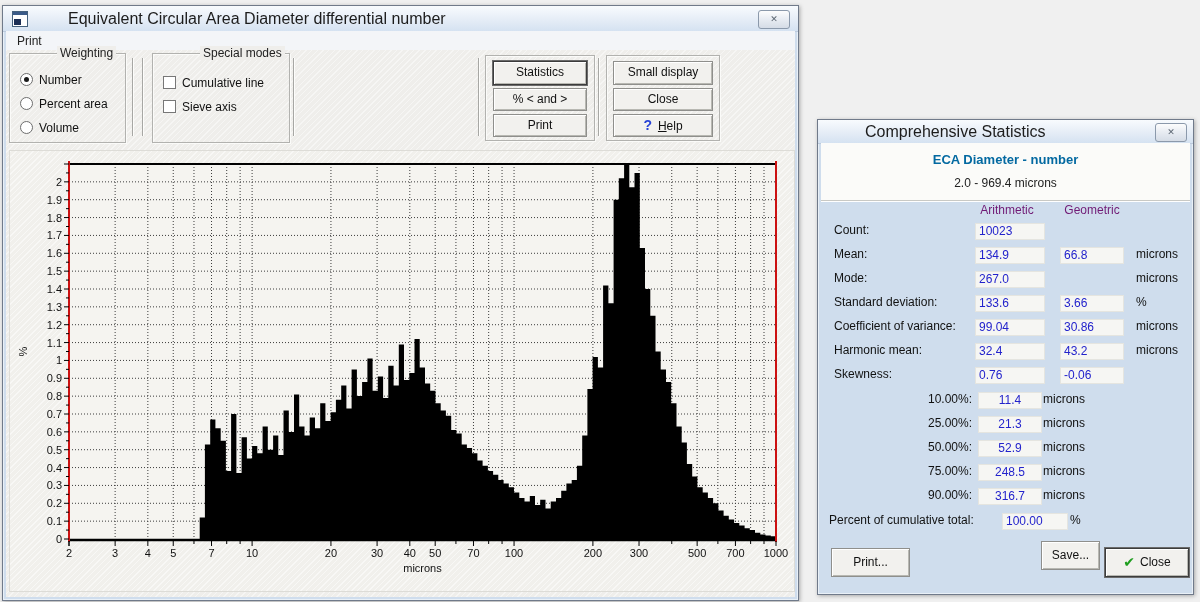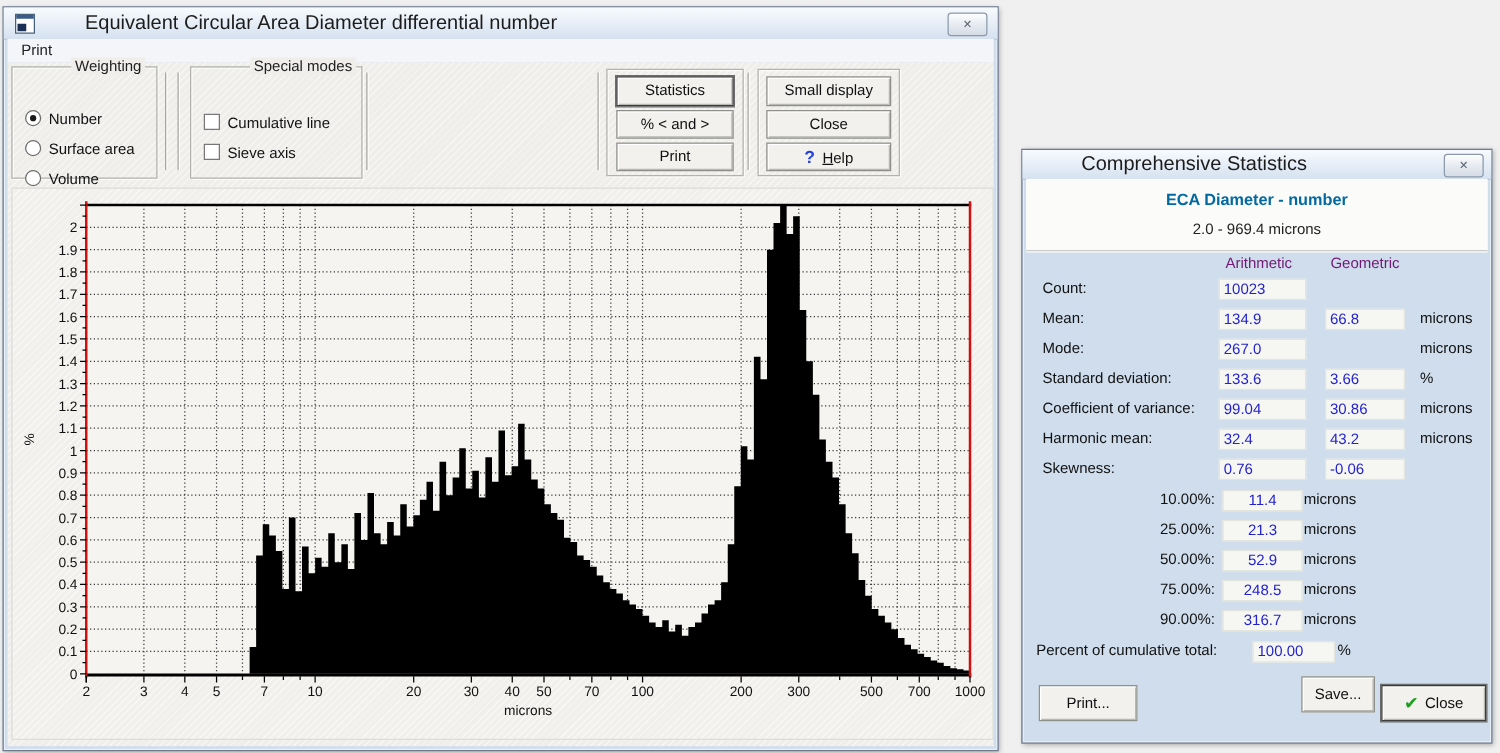--- a/index.html
+++ b/index.html
@@ -15,21 +15,21 @@
   .closebtn{position:absolute;top:4px;width:30px;height:17px;border:1px solid #8b99ab;border-radius:3px;
     background:linear-gradient(#fdfdfd,#e9edf3 45%,#d5dce6);text-align:center;line-height:16px;
     font-size:9px;font-weight:bold;color:#5d6773;cursor:default;}
   .menubar{position:absolute;left:3px;right:3px;top:25px;height:19px;background:#f3f5f8;}
   .menuitem{display:inline-block;padding:0 8px;margin-left:3px;line-height:19px;font-size:12px;color:#222;}
   .content{position:absolute;left:3px;right:3px;top:44px;bottom:3px;background:#efeeeb;
     background-image:repeating-linear-gradient(135deg,rgba(255,255,255,.45) 0 1px,rgba(255,255,255,0) 1px 4px);}
   .groupbox{position:absolute;border:1px solid #b2b2af;box-shadow:inset 1px 1px 0 #fbfbf9,1px 1px 0 #fbfbf9;}
   .legend{position:absolute;top:-8px;left:7px;background:#efeeeb;padding:0 3px;font-size:12px;color:#222;white-space:nowrap;margin-left:40px;}
   .vdiv{position:absolute;width:0;border-left:1px solid #a7a7a4;border-right:1px solid #fdfdfb;}
-  .optrow{position:absolute;left:10px;height:14px;white-space:nowrap;margin-top:16px;}
+  .optrow{position:absolute;left:10px;height:14px;white-space:nowrap;}
   .radio{display:inline-block;width:11px;height:11px;border:1px solid #6e6e6e;border-radius:50%;background:#fff;vertical-align:-2px;position:relative;}
   .radio.on:after{content:"";position:absolute;left:3px;top:3px;width:5px;height:5px;border-radius:50%;background:#1a1a1a;}
   .checkbox{display:inline-block;width:11px;height:11px;border:1px solid #777;background:#fff;vertical-align:-2px;}
   .optlabel{font-size:12px;color:#111;margin-left:6px;}
   .btn{position:absolute;background:#f2f1ee;border:1px solid #8f8f8c;
     box-shadow:inset 1px 1px 0 #ffffff,inset -1px -1px 0 #b8b8b2;
     font-size:12px;color:#111;text-align:center;cursor:default;}
   .btn.default{border:1px solid #3c3c3c;box-shadow:inset 1px 1px 0 #ffffff,inset -1px -1px 0 #b8b8b2,0 0 0 1px #6b6b6b;}
   .fieldlabel{position:absolute;font-size:12px;color:#111;white-space:nowrap;}
   .fieldvalue{position:absolute;font-size:12px;color:#111;white-space:nowrap;}
@@ -68,21 +68,21 @@
   </div>
   <div class="menubar">
     <span class="menuitem">Print</span>
   </div>
   <div class="content">
 
     <div class="groupbox" style="left:3px;top:3px;width:115px;height:88px;">
       <span class="legend">Weighting</span>
       <div id="weighting-options">
           <div class="optrow" style="top: 16px;"><span class="radio on"></span><span class="optlabel">Number</span></div>
-          <div class="optrow" style="top: 40px;"><span class="radio"></span><span class="optlabel">Surface area</span></div>
+          <div class="optrow" style="top: 40px;"><span class="radio"></span><span class="optlabel">Percent area</span></div>
           <div class="optrow" style="top: 64px;"><span class="radio"></span><span class="optlabel">Volume</span></div>
         </div>
     </div>
 
     <div class="vdiv" style="left:126px;top:8px;height:78px;"></div>
     <div class="vdiv" style="left:136px;top:8px;height:78px;"></div>
 
     <div class="groupbox" style="left:146px;top:3px;width:136px;height:88px;">
       <span class="legend">Special modes</span>
       <div id="special-options">

